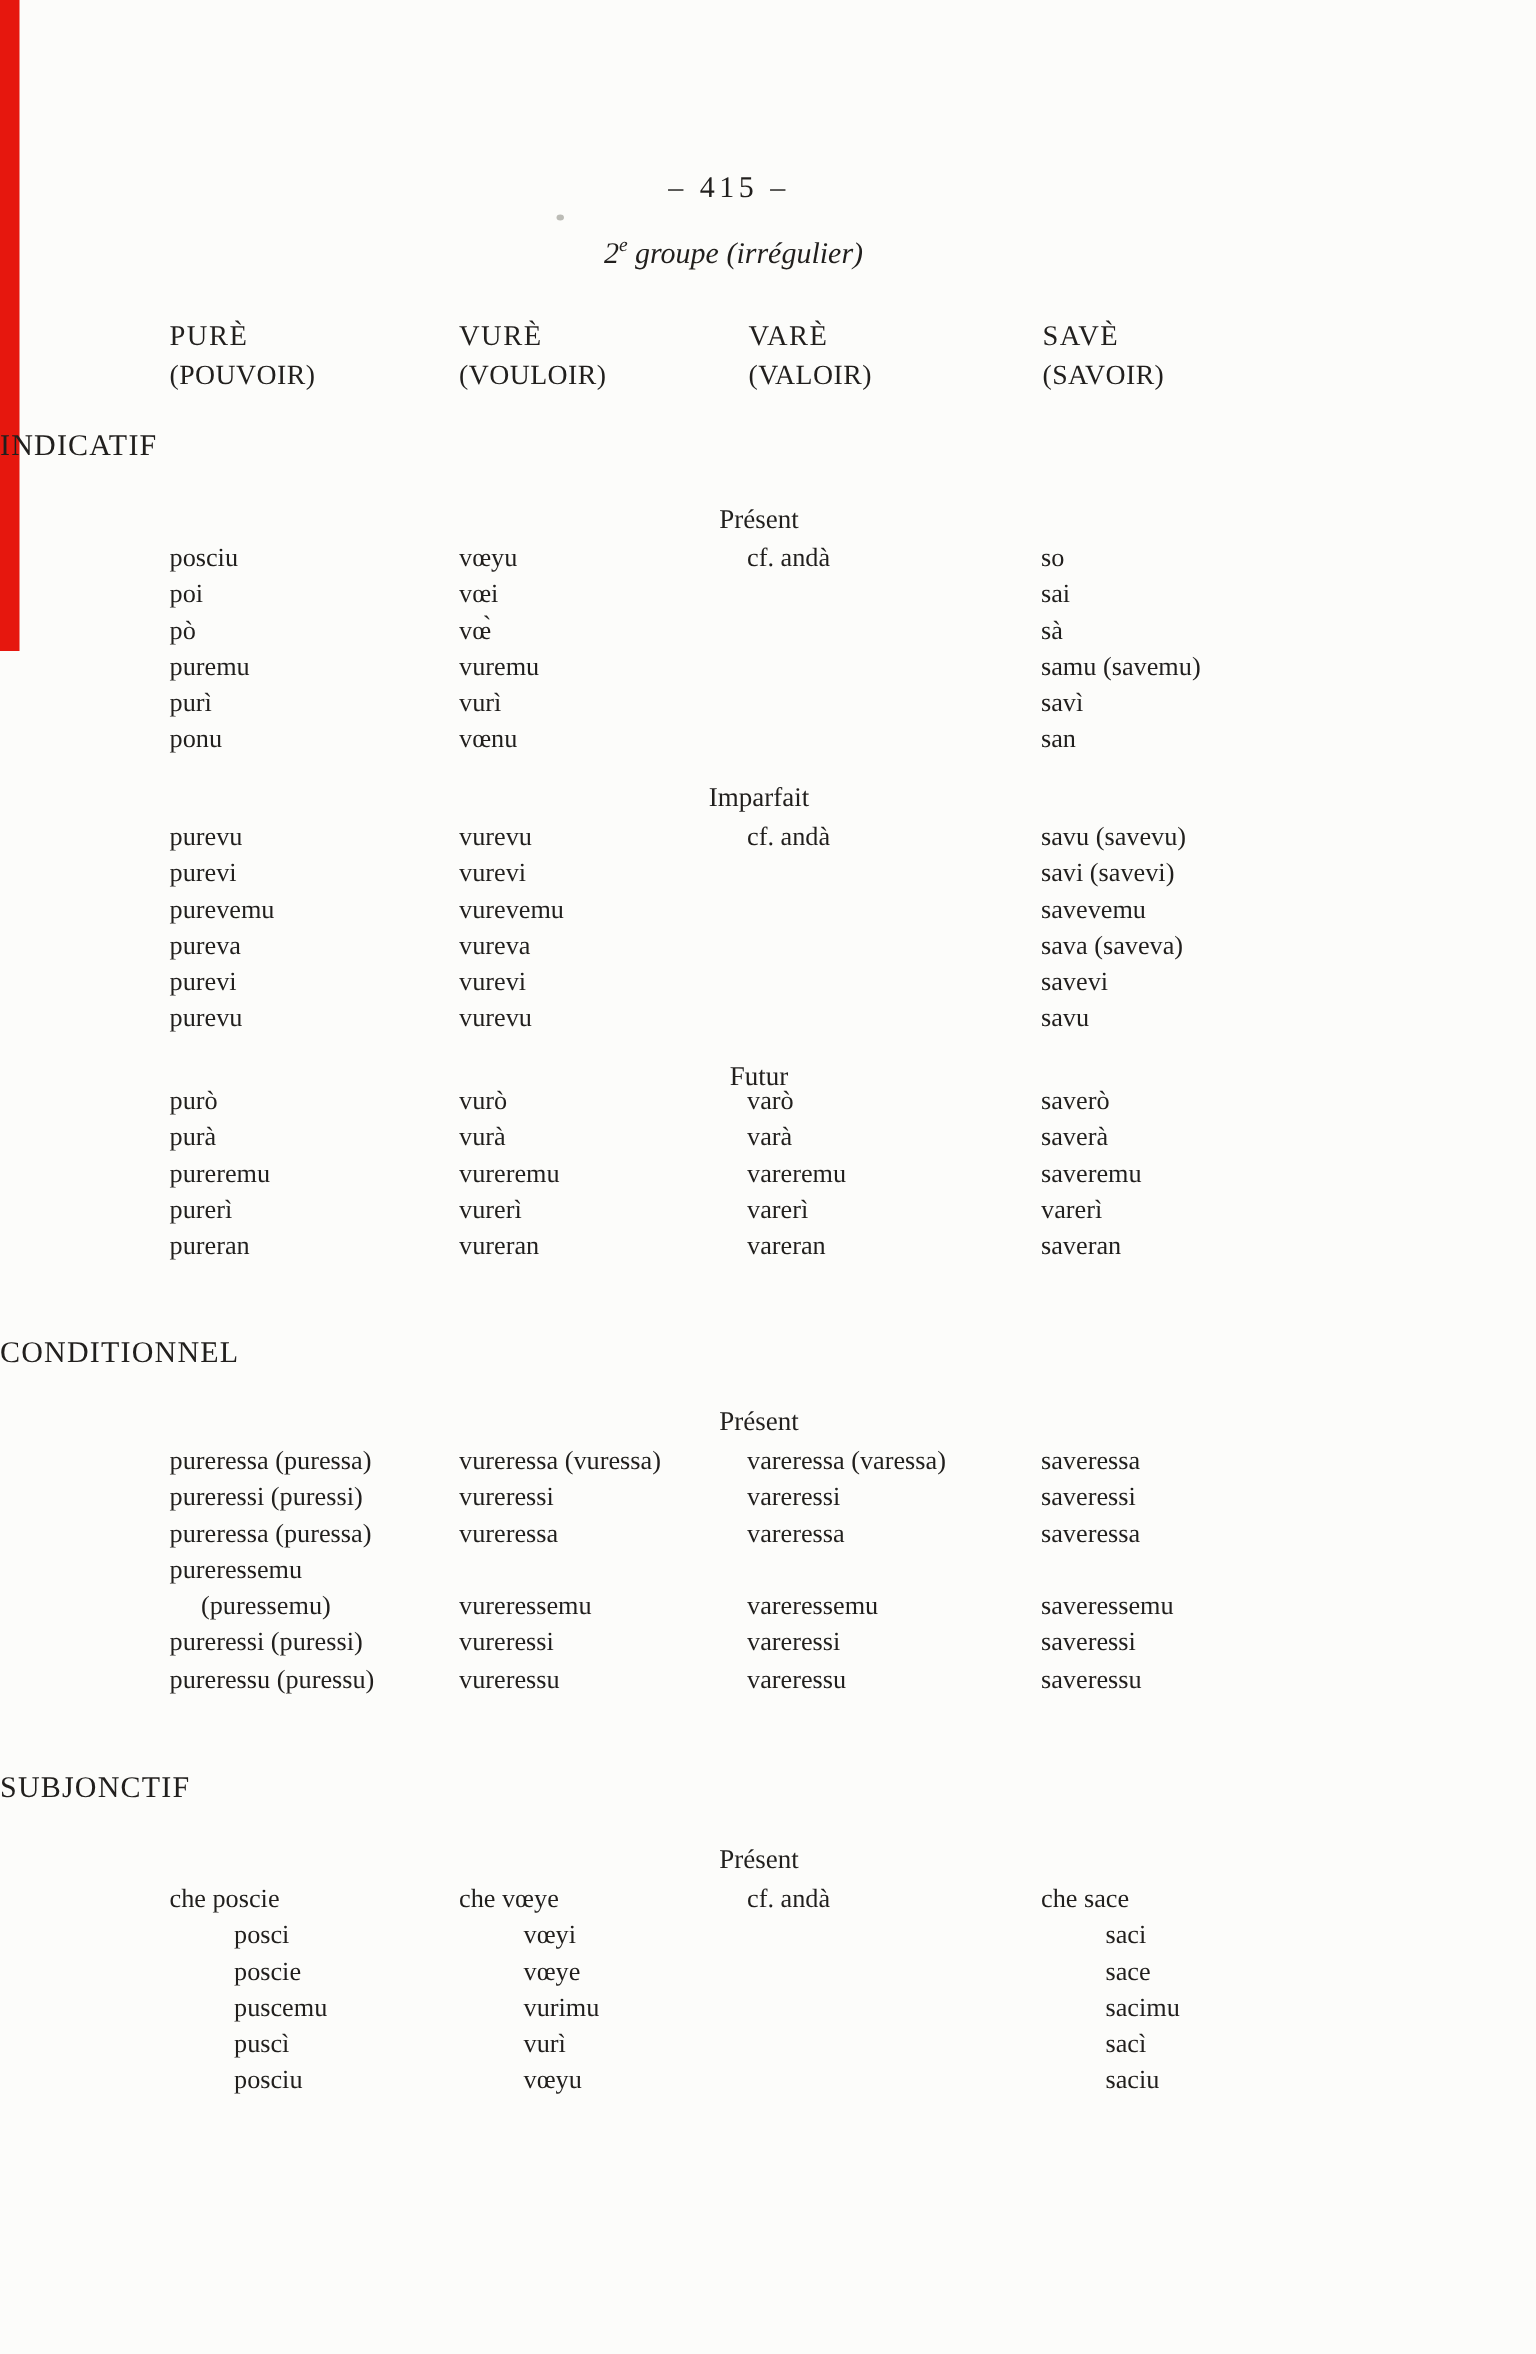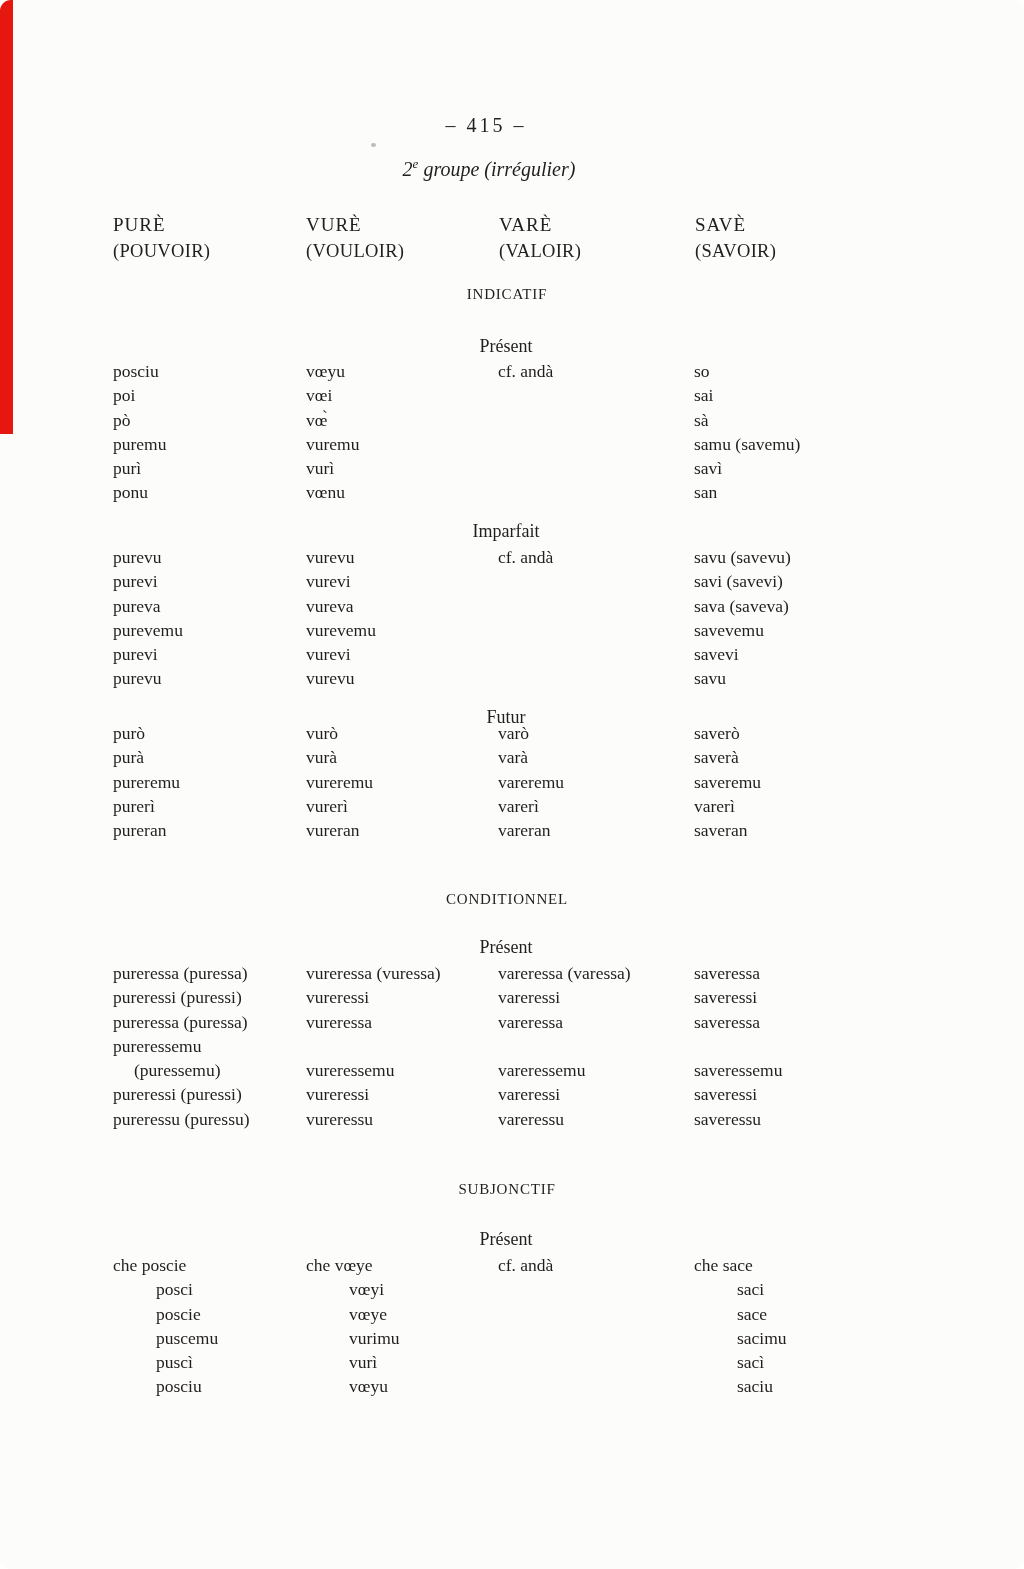--- a/index.html
+++ b/index.html
@@ -3,21 +3,20 @@
 <meta charset="utf-8">
 <style>
   html,body{margin:0;padding:0;background:#ffffff;}
   .page{
     position:relative;
     width:1024px;height:1569px;
     background:#fcfcfa;
     font-family:"Liberation Serif", serif;
     color:#211f1d;
     overflow:hidden;
-    border-radius:11px;
   }
   
   .stripe{position:absolute;left:0;top:0;width:13px;height:434px;background:#e6170e;}
   
   .speck{position:absolute;left:371px;top:143px;width:5px;height:4px;background:#9a9a92;border-radius:50%;opacity:.65;}
 
   .pagenum{
     position:absolute;top:114px;left:0;width:972px;
     text-align:center;font-size:20px;letter-spacing:3px;white-space:nowrap;
   }
@@ -25,22 +24,22 @@
     position:absolute;top:158px;left:0;width:978px;
     text-align:center;font-style:italic;font-size:20px;white-space:nowrap;
   }
   .grouptitle sup{font-size:13px;line-height:0;}
 
   .verbhead{position:absolute;top:211px;line-height:27px;font-size:19px;letter-spacing:1px;white-space:nowrap;}
   .verbhead .gloss{font-size:18.5px;letter-spacing:.3px;}
   .vh1{left:113px}.vh2{left:306px}.vh3{left:499px}.vh4{left:695px}
 
   .mood{
-    position:absolute;left:0;width:1014px;text-align:center;
-    font-size:15px;letter-spacing:.8px;white-space:nowrap;
+    position:absolute;left:0;width:1014px;
+    font-size:20px;letter-spacing:.8px;white-space:nowrap;
   }
   .tense{
     position:absolute;left:0;width:1012px;text-align:center;
     font-size:18px;white-space:nowrap;
   }
   #lbl-indicatif{top:286px}
   #lbl-ind-present{top:336px}
   #lbl-ind-imparfait{top:521px}
   #lbl-ind-futur{top:707px}
   #lbl-conditionnel{top:891px}
@@ -141,28 +140,28 @@
         <span class="c2">vurevu</span>
         <span class="c3">cf. andà</span>
         <span class="c4">savu (savevu)</span>
       </div>
     <div class="row">
         <span class="c1">purevi</span>
         <span class="c2">vurevi</span>
         <span class="c4">savi (savevi)</span>
       </div>
     <div class="row">
+        <span class="c1">purevemu</span>
+        <span class="c2">vurevemu</span>
+        <span class="c4">savevemu</span>
+      </div>
+    <div class="row">
         <span class="c1">pureva</span>
         <span class="c2">vureva</span>
         <span class="c4">sava (saveva)</span>
-      </div>
-    <div class="row">
-        <span class="c1">purevemu</span>
-        <span class="c2">vurevemu</span>
-        <span class="c4">savevemu</span>
       </div>
     <div class="row">
         <span class="c1">purevi</span>
         <span class="c2">vurevi</span>
         <span class="c4">savevi</span>
       </div>
     <div class="row">
         <span class="c1">purevu</span>
         <span class="c2">vurevu</span>
         <span class="c4">savu</span>

